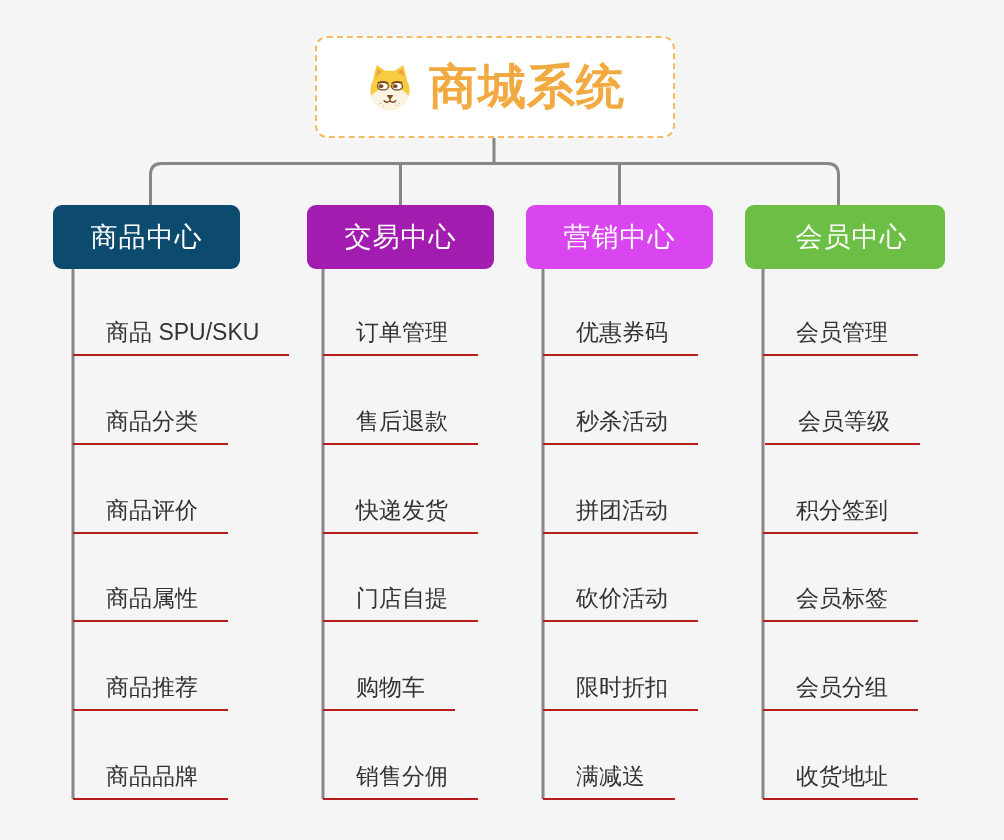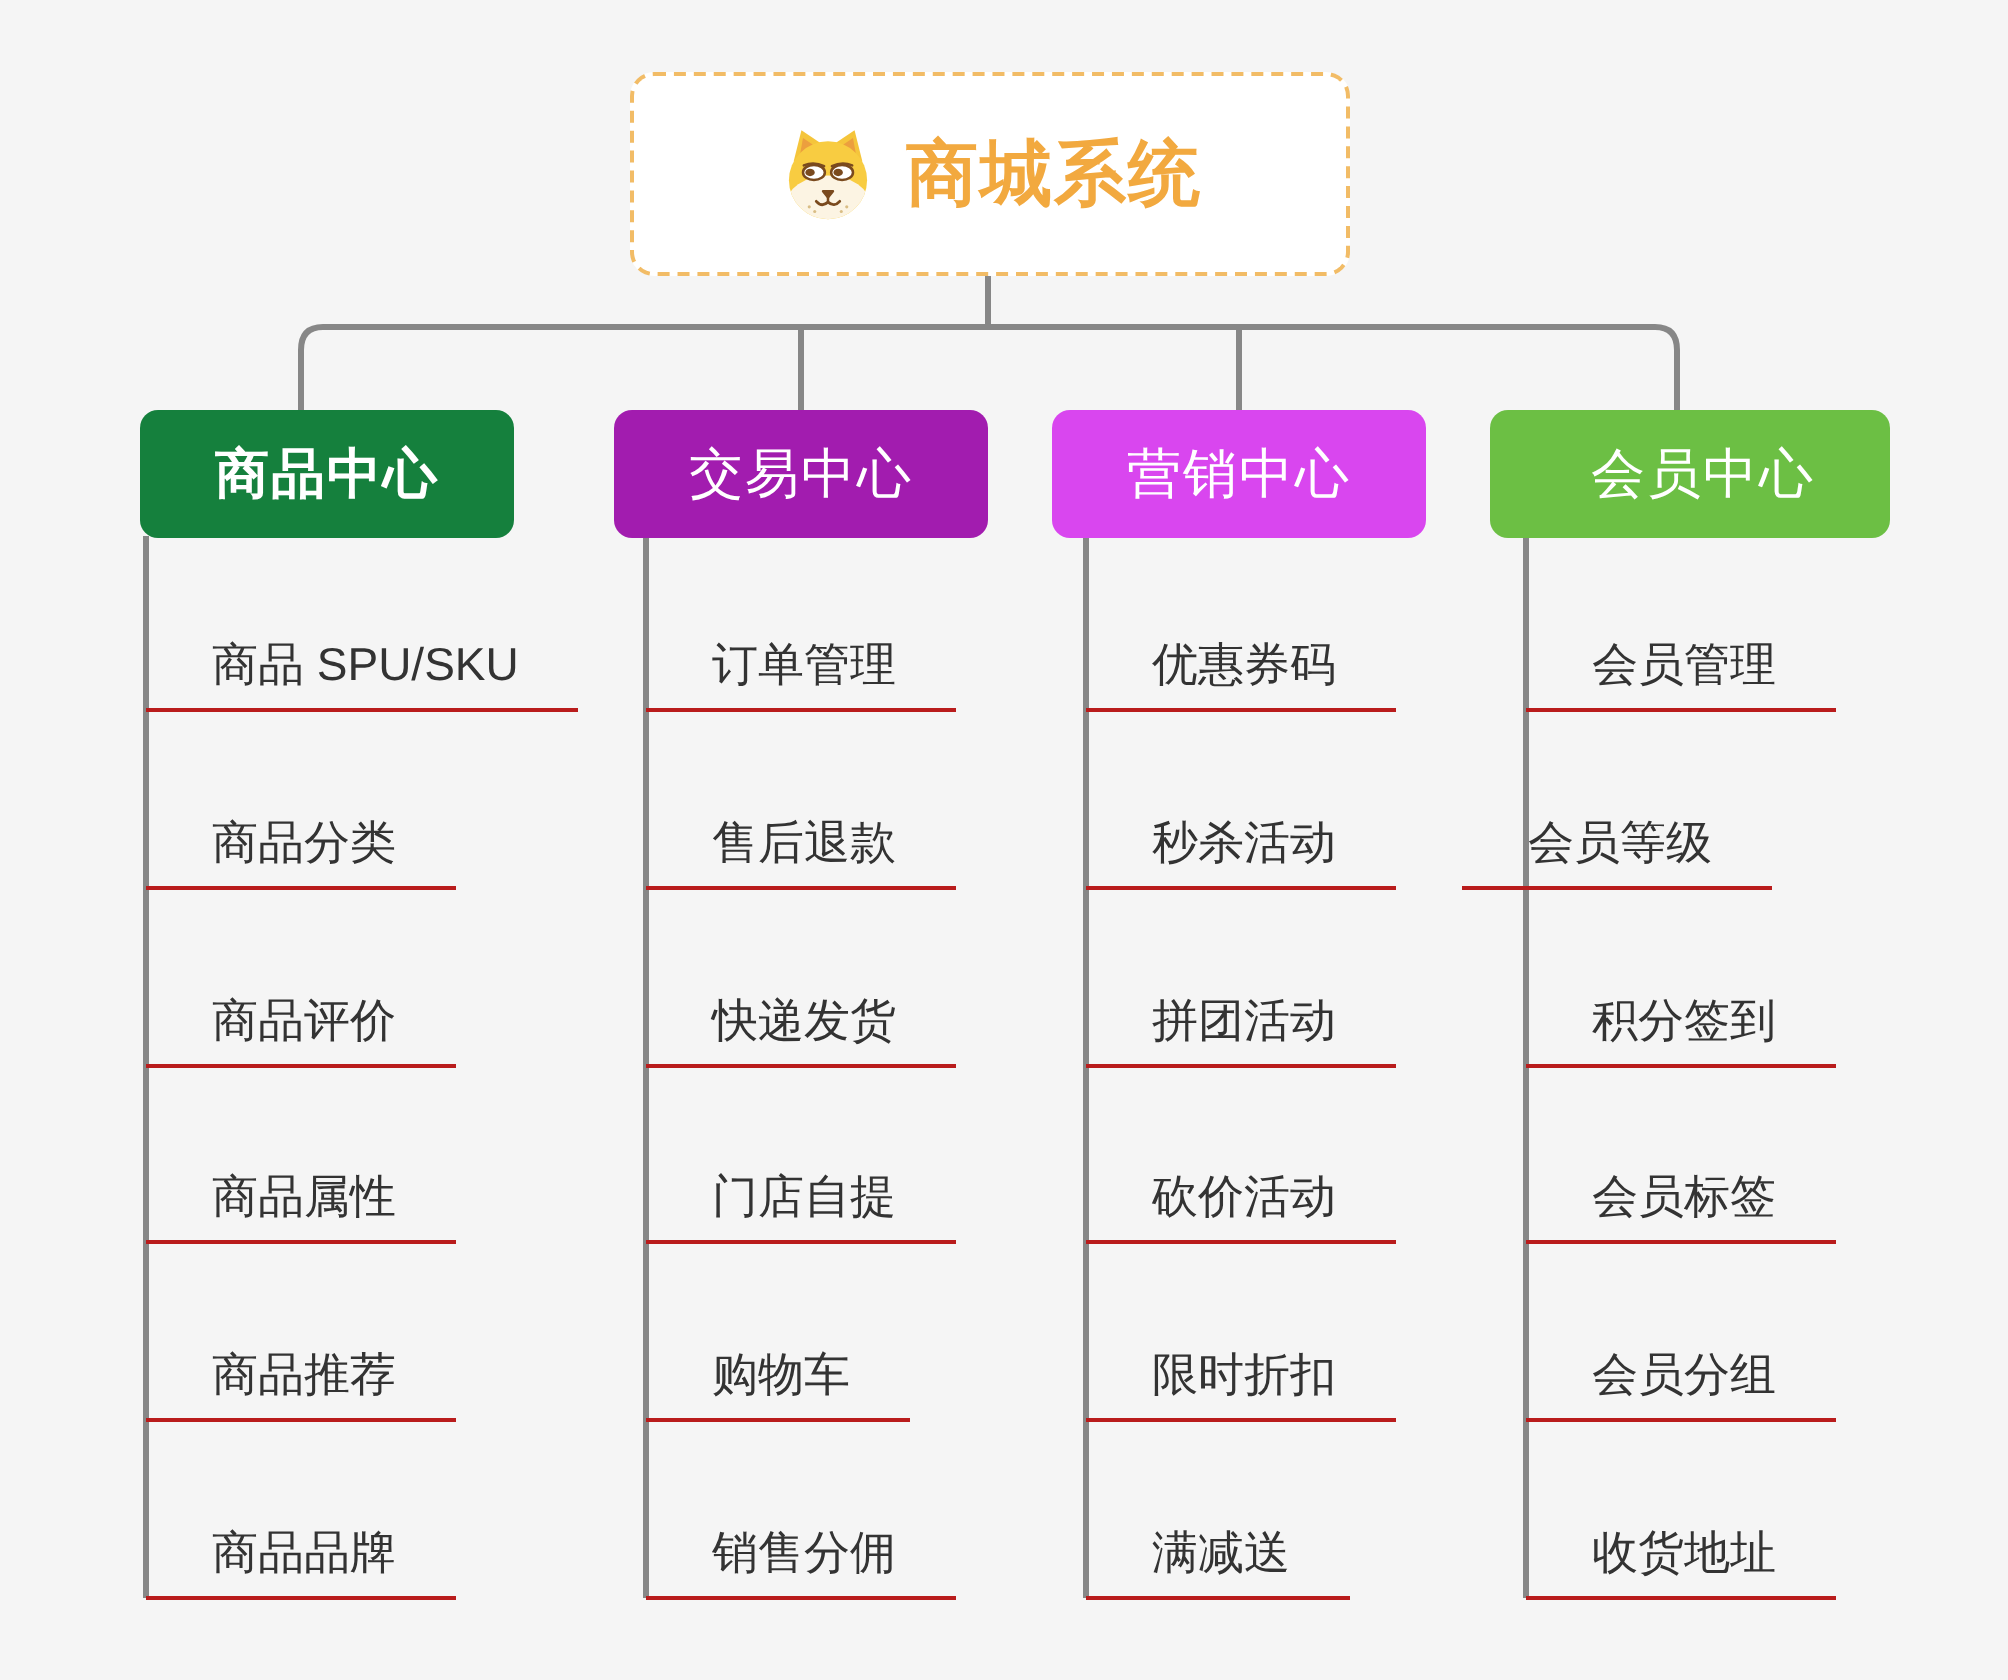--- a/index.html
+++ b/index.html
@@ -22,21 +22,21 @@
     width: 360px; height: 102px;
     background: #FFFFFF;
     border: 2px dashed #F2BC66;
     border-radius: 12px;
     box-sizing: border-box;
     display: flex; align-items: center; justify-content: center;
     gap: 14px;
     cursor: pointer;
   }
   .root-title {
-    font-size: 36px;
+    font-size: 48px;
     color: #F2A93F;
     font-weight: 600;
     letter-spacing: 1px;
     white-space: nowrap;
   }
   .dog-icon { width: 50px; height: 50px; display: block; }
   .branch-node {
     position: absolute;
     top: 205px;
     width: 187px; height: 64px;
@@ -111,21 +111,21 @@
       <path d="M24.5 49.5 Q28 53.5 32 50 Q36 53.5 39.5 49.5" stroke="#7A4A1E" stroke-width="1.8" fill="none" stroke-linecap="round"></path>
 
       <circle cx="20" cy="53" r="1" fill="#D9BD85"></circle>
       <circle cx="23.5" cy="56" r="1" fill="#D9BD85"></circle>
       <circle cx="44" cy="53" r="1" fill="#D9BD85"></circle>
       <circle cx="40.5" cy="56" r="1" fill="#D9BD85"></circle>
     </svg>
     <span class="root-title" style="color: rgb(242, 169, 63);">商城系统</span>
   </div>
 
-  <div class="branch-node" style="left: 70px; background-color: #15803d; font-weight: bold;">商品中心</div>
+  <div class="branch-node" style="left: 53px; background-color: #0c4a6e;">商品中心</div>
   <div class="branch-node" style="left: 307px; background-color: #a21caf;">交易中心</div>
   <div class="branch-node" style="left: 526px; background-color: #d946ef;">营销中心</div>
   <div class="branch-node" style="left: 745px; background-color: rgb(108, 191, 68); padding-left: 13px;">会员中心</div>
 
   <div class="leaf" style="left:73px;top:318px">商品 SPU/SKU</div>
   <div class="leaf" style="left:73px;top:407px">商品分类</div>
   <div class="leaf" style="left:73px;top:496px">商品评价</div>
   <div class="leaf" style="left:73px;top:584px">商品属性</div>
   <div class="leaf" style="left:73px;top:673px">商品推荐</div>
   <div class="leaf" style="left:73px;top:762px">商品品牌</div>
@@ -138,19 +138,19 @@
   <div class="leaf" style="left:323px;top:762px">销售分佣</div>
 
   <div class="leaf" style="left:543px;top:318px">优惠券码</div>
   <div class="leaf" style="left:543px;top:407px">秒杀活动</div>
   <div class="leaf" style="left:543px;top:584px">砍价活动</div>
   <div class="leaf" style="left:543px;top:496px">拼团活动</div>
   <div class="leaf" style="left:543px;top:673px">限时折扣</div>
   <div class="leaf" style="left:543px;top:762px">满减送</div>
 
   <div class="leaf" style="left:763px;top:318px">会员管理</div>
-  <div class="leaf" style="left:731px;top:407px">会员等级</div>
+  <div class="leaf" style="left:765px;top:407px">会员等级</div>
   <div class="leaf" style="left:763px;top:496px">积分签到</div>
   <div class="leaf" style="left:763px;top:584px">会员标签</div>
   <div class="leaf" style="left:763px;top:673px">会员分组</div>
   <div class="leaf" style="left:763px;top:762px">收货地址</div>
 
 </div>
 
 </body></html>

